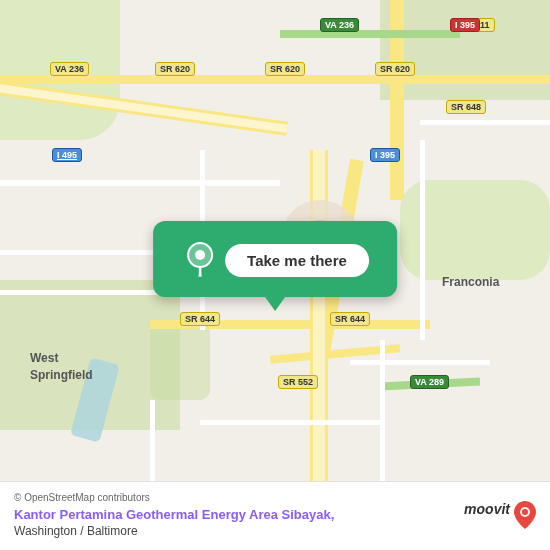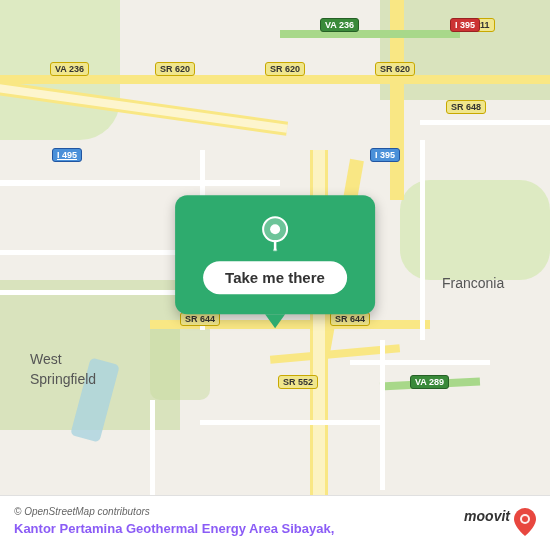--- a/index.html
+++ b/index.html
@@ -44,21 +44,20 @@
 
     .info-left {
       display: flex;
       flex-direction: column;
     }
 
     .info-copyright {
       font-size: 10px;
       color: #666;
       margin-bottom: 4px;
-      font-style: italic;
     }
 
     .info-title {
       font-size: 13px;
       font-weight: bold;
       color: #8b5cf6;
       max-width: 380px;
       line-height: 1.3;
     }
 
@@ -97,21 +96,21 @@
       display: flex;
       flex-direction: column;
       align-items: center;
     }
 
     .green-card {
       background: #2eab6e;
       border-radius: 12px;
       padding: 18px 28px 20px 28px;
       display: flex;
-      flex-direction: column;
+      flex-direction: row;
       align-items: center;
       box-shadow: 0 4px 12px rgba(0,0,0,0.25);
       gap: 6px;
     }
 
     .pin-icon {
       width: 38px;
       height: 38px;
     }
 
@@ -133,23 +132,23 @@
       width: 0;
       height: 0;
       border-left: 10px solid transparent;
       border-right: 10px solid transparent;
       border-top: 14px solid #2eab6e;
     }
 
     
     .map-label {
       position: absolute;
-      font-size: 14px;
+      font-size: 12px;
       color: #555;
-      font-weight: 400;
+      font-weight: 700;
     }
 
     
     .road-label {
       position: absolute;
       font-size: 9px;
       background: #f0e68c;
       border: 1px solid #c8a800;
       border-radius: 3px;
       padding: 1px 4px;
@@ -273,20 +272,21 @@
       </svg>
       <button class="take-me-there-btn">Take me there</button>
     </div>
     <div class="card-pointer"></div>
   </div>
 
   <div class="info-bar">
     <div class="info-left">
       <span class="info-copyright">© OpenStreetMap contributors</span>
       <span class="info-title">Kantor Pertamina Geothermal Energy Area Sibayak,</span>
+      <span class="info-subtitle">Washington / Baltimore</span>
     </div>
     <div class="moovit-logo">
       <span class="moovit-text">moovit</span>
 
       <svg class="moovit-pin" viewBox="0 0 22 28" xmlns="http://www.w3.org/2000/svg">
         <path d="M11 0 C5 0 0 5 0 11 C0 19 11 28 11 28 C11 28 22 19 22 11 C22 5 17 0 11 0Z" fill="#e8473f"></path>
         <circle cx="11" cy="11" r="5" fill="white" opacity="0.9"></circle>
         <circle cx="11" cy="11" r="3" fill="#e8473f"></circle>
       </svg>
     </div>

